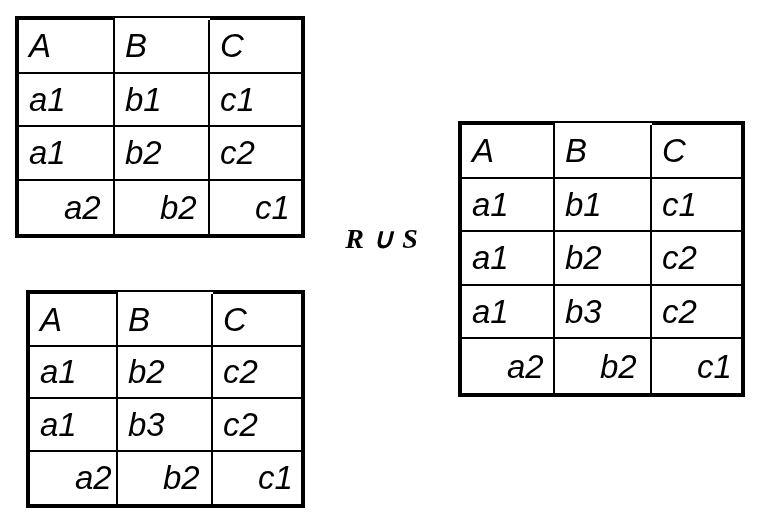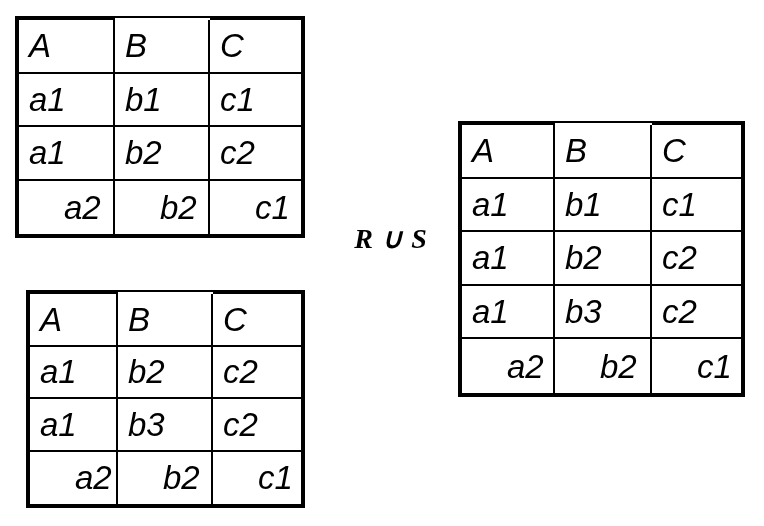--- a/index.html
+++ b/index.html
@@ -44,21 +44,21 @@
     box-sizing:border-box;
   }
   #tbl-r .top-gap { left:96px; width:95px; }
   #tbl-s .top-gap { left:88px; width:95px; }
   #tbl-u .top-gap { left:93px; width:97px; }
   #tbl-r { left:15px; top:16px;  width:290px; height:222px; }
   #tbl-s { left:26px; top:290px; width:279px; height:218px; }
   #tbl-u { left:458px; top:121px; width:287px; height:276px; }
   .op-label {
     position:absolute;
-    left:345px; top:220px; width:92px; height:36px;
+    left:336px; top:220px; width:92px; height:36px;
     display:flex; align-items:center; justify-content:center;
     font-family:"Liberation Serif", serif;
     font-style:italic;
     font-weight:600;
     font-size:28px;
     color:#000000;
     letter-spacing:1px;
     text-align:center;
   }
 </style>

